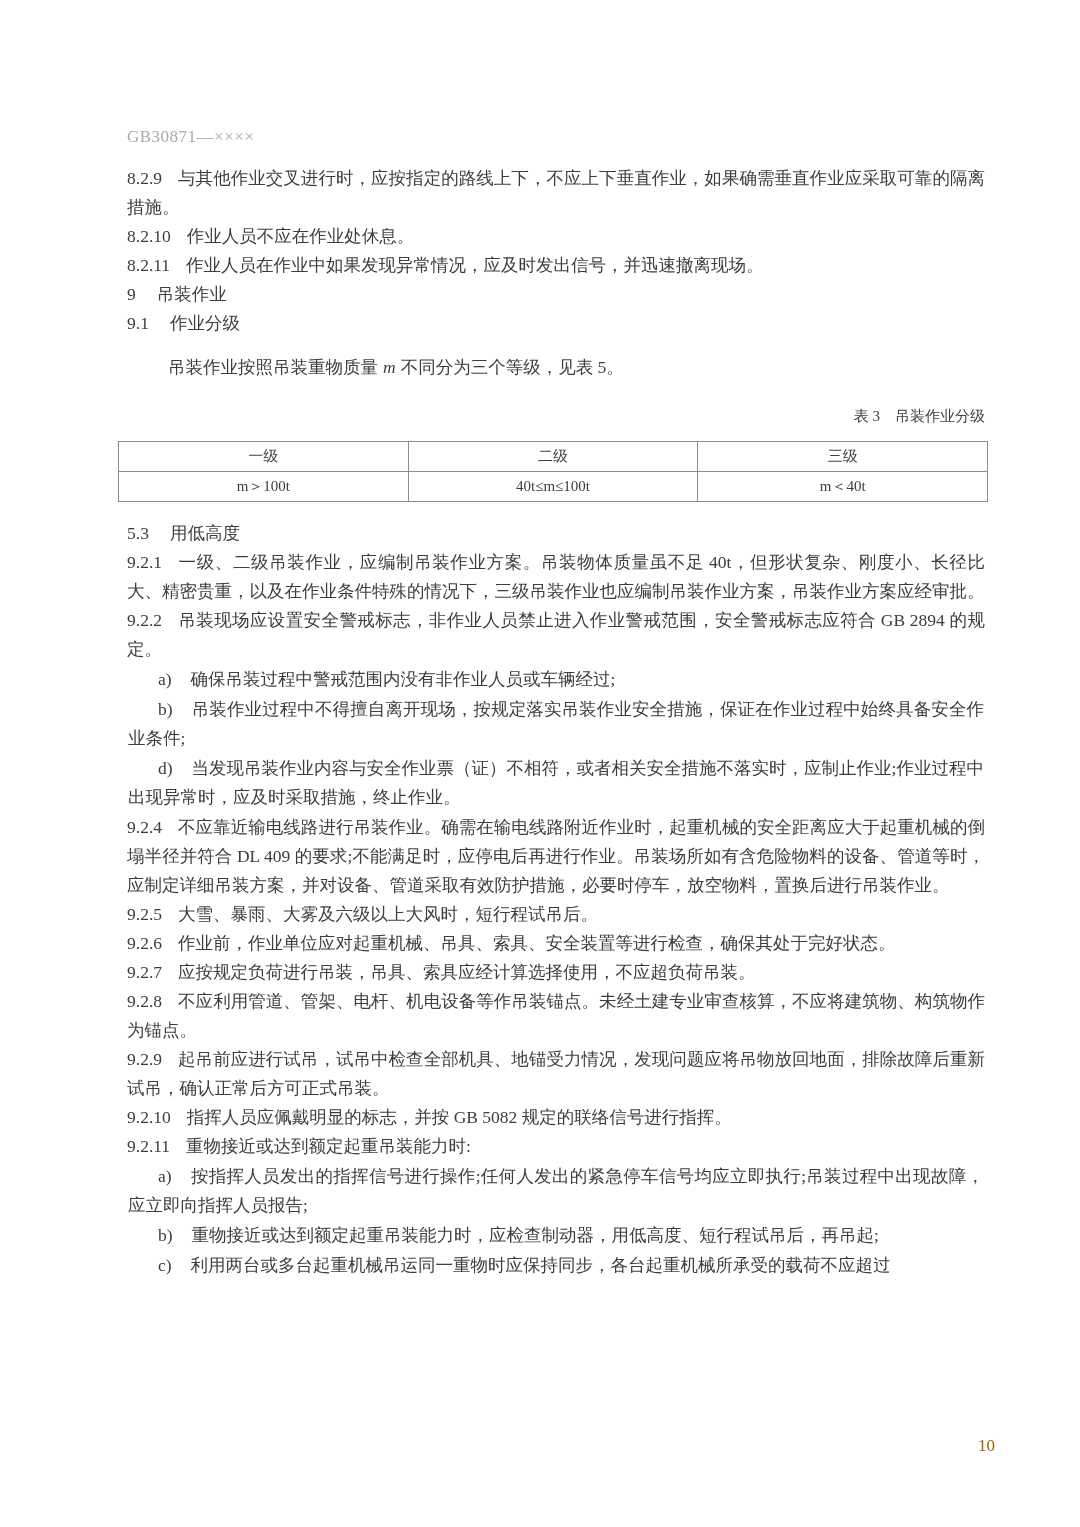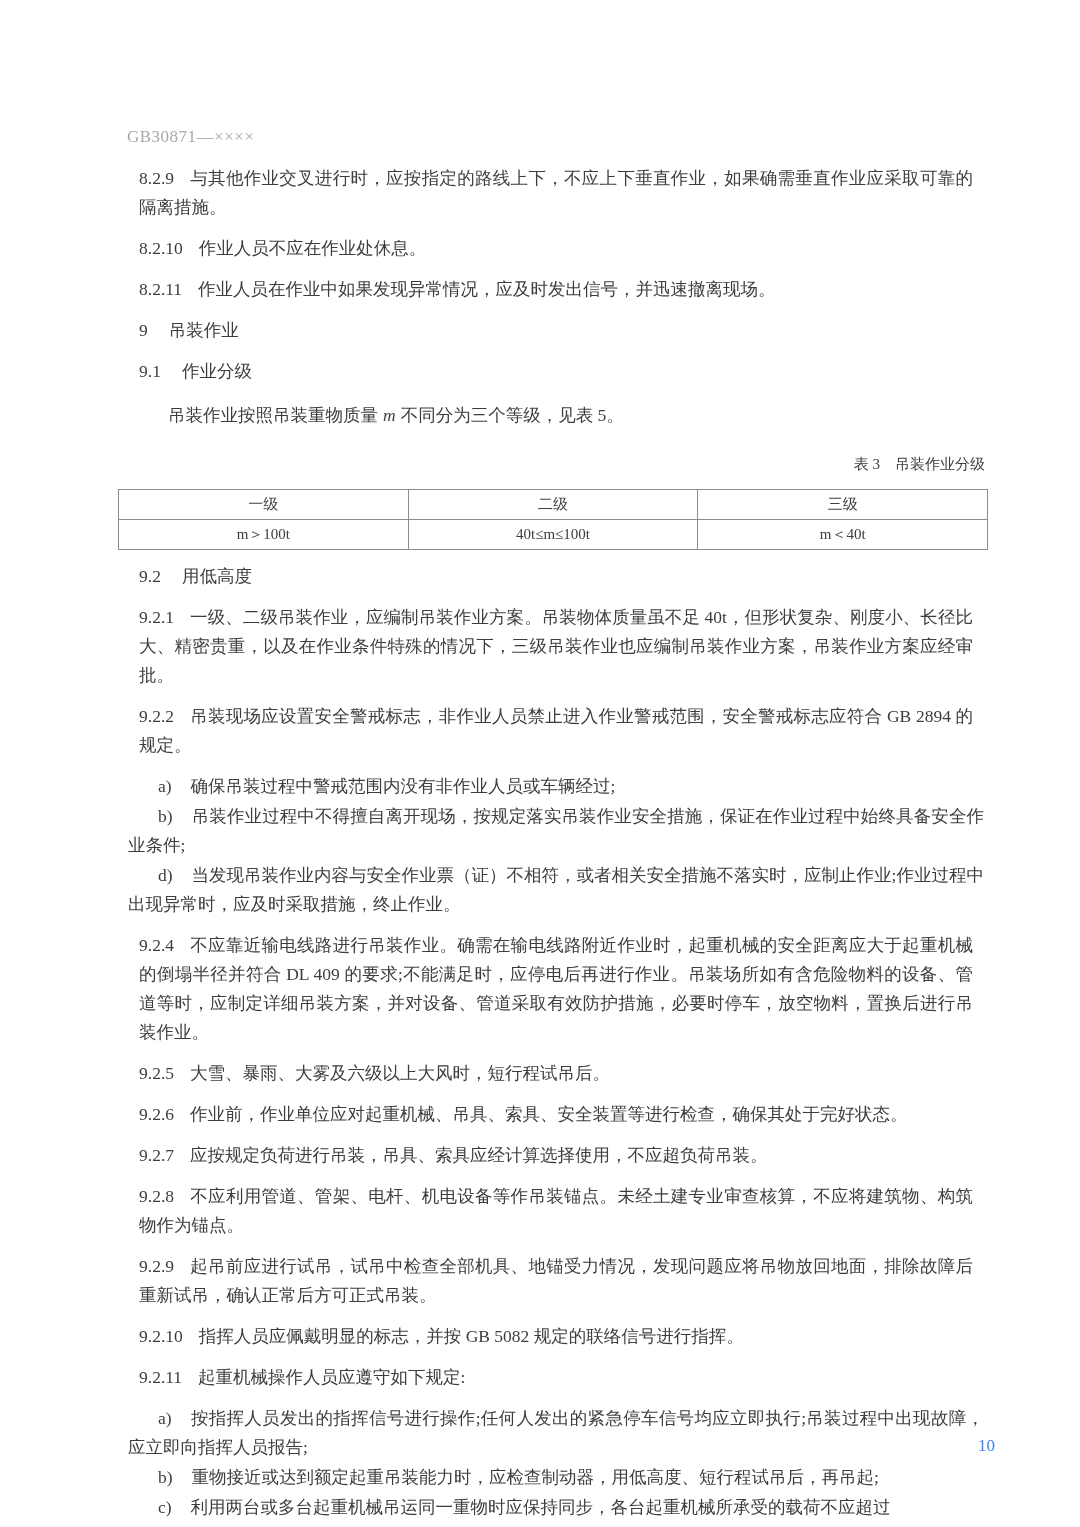--- a/index.html
+++ b/index.html
@@ -19,54 +19,54 @@
     position:absolute;
     left:127px;top:122px;
     width:858px;
   }
   .running-header{
     color:#a9a9a9;
     font-size:17px;
     letter-spacing:.5px;
     margin-bottom:13px;
   }
-  p.para{margin:12px;text-align:justify;}
+  p.para{margin:0;text-align:justify;}
   p.para .cnum{margin-right:16px;white-space:nowrap;}
   p.listitem{margin:1px;text-indent:30px;text-align:justify;}
   p.listitem .lmark{margin-right:19px;}
   .h-section{margin:30px 0 27px 0;}
   .h-sub{margin:27px 0 0 0;}
   .h-sub2{margin:0 0 13px 0;}
   .hnum{margin-right:21px;}
   p.intro{margin:15px 0 0 0;text-indent:41px;}
   p.intro .var{font-style:italic;padding:0 5px;}
   .table-caption{
     text-align:right;
     margin:20px 0 10px 0;
     font-size:15px;
   }
   table.grade-table{
     border-collapse:collapse;
     margin-left:-9px;
     width:870px;
-    margin-bottom:3px;
+    margin-bottom:17px;
     table-layout:fixed;
   }
   table.grade-table td{
     border:1px solid #8c8c8c;
     text-align:center;
     height:27px;
     font-size:15px;
     color:#3d3d3d;
     padding:0;
   }
   .page-number{
     position:absolute;
     top:1431px;right:117px;
-    color:#3b82f6;
+    color:#a16207;
     font-size:17px;
   }
 </style>
 </head>
 <body>
 
 <div class="page">
   <div class="content">
 
     <div class="running-header">GB30871—××××</div>
@@ -91,37 +91,37 @@
           <td>三级</td>
         </tr>
         <tr>
           <td>m＞100t</td>
           <td>40t≤m≤100t</td>
           <td>m＜40t</td>
         </tr>
       </tbody>
     </table>
 
-    <p class="para h-sub2"><span class="hnum">9.2</span><span>用低高度</span></p>
+    <p class="para h-sub2"><span class="hnum">5.3</span><span>用低高度</span></p>
 
     <p class="para"><span class="cnum">9.2.1</span><span>一级、二级吊装作业，应编制吊装作业方案。吊装物体质量虽不足 40t，但形状复杂、刚度小、长径比大、精密贵重，以及在作业条件特殊的情况下，三级吊装作业也应编制吊装作业方案，吊装作业方案应经审批。</span></p>
     <p class="para"><span class="cnum">9.2.2</span><span>吊装现场应设置安全警戒标志，非作业人员禁止进入作业警戒范围，安全警戒标志应符合 GB 2894 的规定。</span></p>
 
     <p class="listitem"><span class="lmark">a)</span><span>确保吊装过程中警戒范围内没有非作业人员或车辆经过;</span></p>
     <p class="listitem"><span class="lmark">b)</span><span>吊装作业过程中不得擅自离开现场，按规定落实吊装作业安全措施，保证在作业过程中始终具备安全作业条件;</span></p>
     <p class="listitem"><span class="lmark">d)</span><span>当发现吊装作业内容与安全作业票（证）不相符，或者相关安全措施不落实时，应制止作业;作业过程中出现异常时，应及时采取措施，终止作业。</span></p>
 
     <p class="para"><span class="cnum">9.2.4</span><span>不应靠近输电线路进行吊装作业。确需在输电线路附近作业时，起重机械的安全距离应大于起重机械的倒塌半径并符合 DL 409 的要求;不能满足时，应停电后再进行作业。吊装场所如有含危险物料的设备、管道等时，应制定详细吊装方案，并对设备、管道采取有效防护措施，必要时停车，放空物料，置换后进行吊装作业。</span></p>
     <p class="para"><span class="cnum">9.2.5</span><span>大雪、暴雨、大雾及六级以上大风时，短行程试吊后。</span></p>
     <p class="para"><span class="cnum">9.2.6</span><span>作业前，作业单位应对起重机械、吊具、索具、安全装置等进行检查，确保其处于完好状态。</span></p>
     <p class="para"><span class="cnum">9.2.7</span><span>应按规定负荷进行吊装，吊具、索具应经计算选择使用，不应超负荷吊装。</span></p>
     <p class="para"><span class="cnum">9.2.8</span><span>不应利用管道、管架、电杆、机电设备等作吊装锚点。未经土建专业审查核算，不应将建筑物、构筑物作为锚点。</span></p>
     <p class="para"><span class="cnum">9.2.9</span><span>起吊前应进行试吊，试吊中检查全部机具、地锚受力情况，发现问题应将吊物放回地面，排除故障后重新试吊，确认正常后方可正式吊装。</span></p>
     <p class="para"><span class="cnum">9.2.10</span><span>指挥人员应佩戴明显的标志，并按 GB 5082 规定的联络信号进行指挥。</span></p>
-    <p class="para"><span class="cnum">9.2.11</span><span>起重机械操作人员应遵守如下规定:</span></p>
+    <p class="para"><span class="cnum">9.2.11</span><span>重物接近或达到额定起重吊装能力时:</span></p>
 
     <p class="listitem"><span class="lmark">a)</span><span>按指挥人员发出的指挥信号进行操作;任何人发出的紧急停车信号均应立即执行;吊装过程中出现故障，应立即向指挥人员报告;</span></p>
     <p class="listitem"><span class="lmark">b)</span><span>重物接近或达到额定起重吊装能力时，应检查制动器，用低高度、短行程试吊后，再吊起;</span></p>
     <p class="listitem"><span class="lmark">c)</span><span>利用两台或多台起重机械吊运同一重物时应保持同步，各台起重机械所承受的载荷不应超过</span></p>
 
   </div>
 
   <div class="page-number">10</div>
 </div>
 

